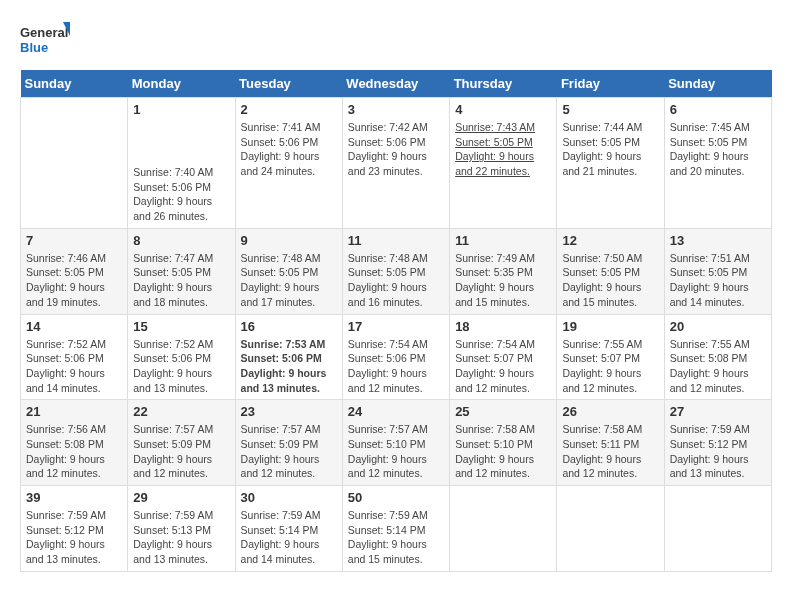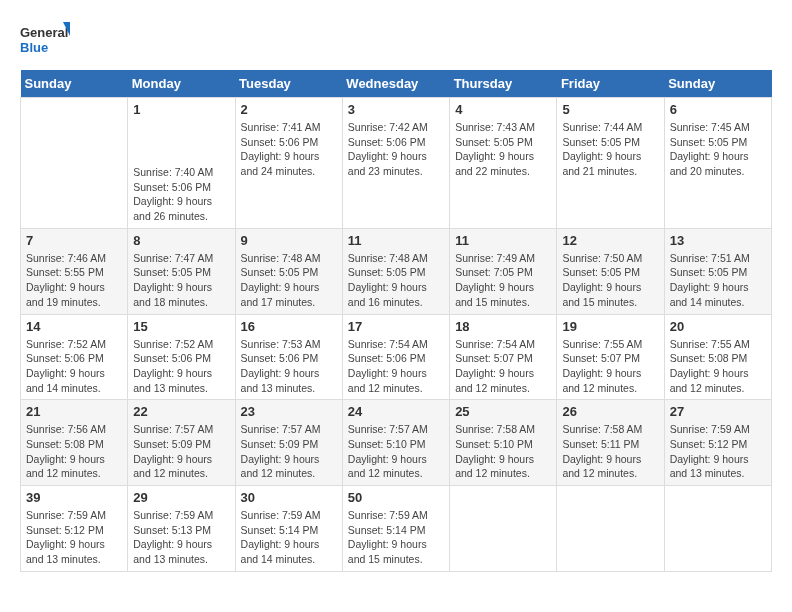--- a/index.html
+++ b/index.html
@@ -122,21 +122,21 @@
         </td>
         <td>
           <div class="day-number">3</div>
           <div class="day-info" style="white-space: pre-line;">Sunrise: 7:42 AM
 Sunset: 5:06 PM
 Daylight: 9 hours
 and 23 minutes.</div>
         </td>
         <td>
           <div class="day-number">4</div>
-          <div class="day-info" style="white-space: pre-line;">Sunrise: 7:43 AM
+          <div class="day-info" style="white-space: pre-line; text-decoration: underline;">Sunrise: 7:43 AM
 Sunset: 5:05 PM
 Daylight: 9 hours
 and 22 minutes.</div>
         </td>
         <td>
           <div class="day-number">5</div>
           <div class="day-info" style="white-space: pre-line;">Sunrise: 7:44 AM
 Sunset: 5:05 PM
 Daylight: 9 hours
 and 21 minutes.</div>
@@ -146,21 +146,21 @@
           <div class="day-info" style="white-space: pre-line;">Sunrise: 7:45 AM
 Sunset: 5:05 PM
 Daylight: 9 hours
 and 20 minutes.</div>
         </td>
       </tr>
       <tr>
         <td>
           <div class="day-number">7</div>
           <div class="day-info" style="white-space: pre-line;">Sunrise: 7:46 AM
-Sunset: 5:55 PM
+Sunset: 5:05 PM
 Daylight: 9 hours
 and 19 minutes.</div>
         </td>
         <td>
           <div class="day-number">8</div>
           <div class="day-info" style="white-space: pre-line;">Sunrise: 7:47 AM
 Sunset: 5:05 PM
 Daylight: 9 hours
 and 18 minutes.</div>
         </td>
@@ -174,21 +174,21 @@
         <td>
           <div class="day-number">11</div>
           <div class="day-info" style="white-space: pre-line;">Sunrise: 7:48 AM
 Sunset: 5:05 PM
 Daylight: 9 hours
 and 16 minutes.</div>
         </td>
         <td>
           <div class="day-number">11</div>
           <div class="day-info" style="white-space: pre-line;">Sunrise: 7:49 AM
-Sunset: 7:05 PM
+Sunset: 5:35 PM
 Daylight: 9 hours
 and 15 minutes.</div>
         </td>
         <td>
           <div class="day-number">12</div>
           <div class="day-info" style="white-space: pre-line;">Sunrise: 7:50 AM
 Sunset: 5:05 PM
 Daylight: 9 hours
 and 15 minutes.</div>
         </td>
@@ -210,21 +210,21 @@
         </td>
         <td>
           <div class="day-number">15</div>
           <div class="day-info" style="white-space: pre-line;">Sunrise: 7:52 AM
 Sunset: 5:06 PM
 Daylight: 9 hours
 and 13 minutes.</div>
         </td>
         <td>
           <div class="day-number">16</div>
-          <div class="day-info" style="white-space: pre-line;">Sunrise: 7:53 AM
+          <div class="day-info" style="white-space: pre-line; font-weight: bold;">Sunrise: 7:53 AM
 Sunset: 5:06 PM
 Daylight: 9 hours
 and 13 minutes.</div>
         </td>
         <td>
           <div class="day-number">17</div>
           <div class="day-info" style="white-space: pre-line;">Sunrise: 7:54 AM
 Sunset: 5:06 PM
 Daylight: 9 hours
 and 12 minutes.</div>

